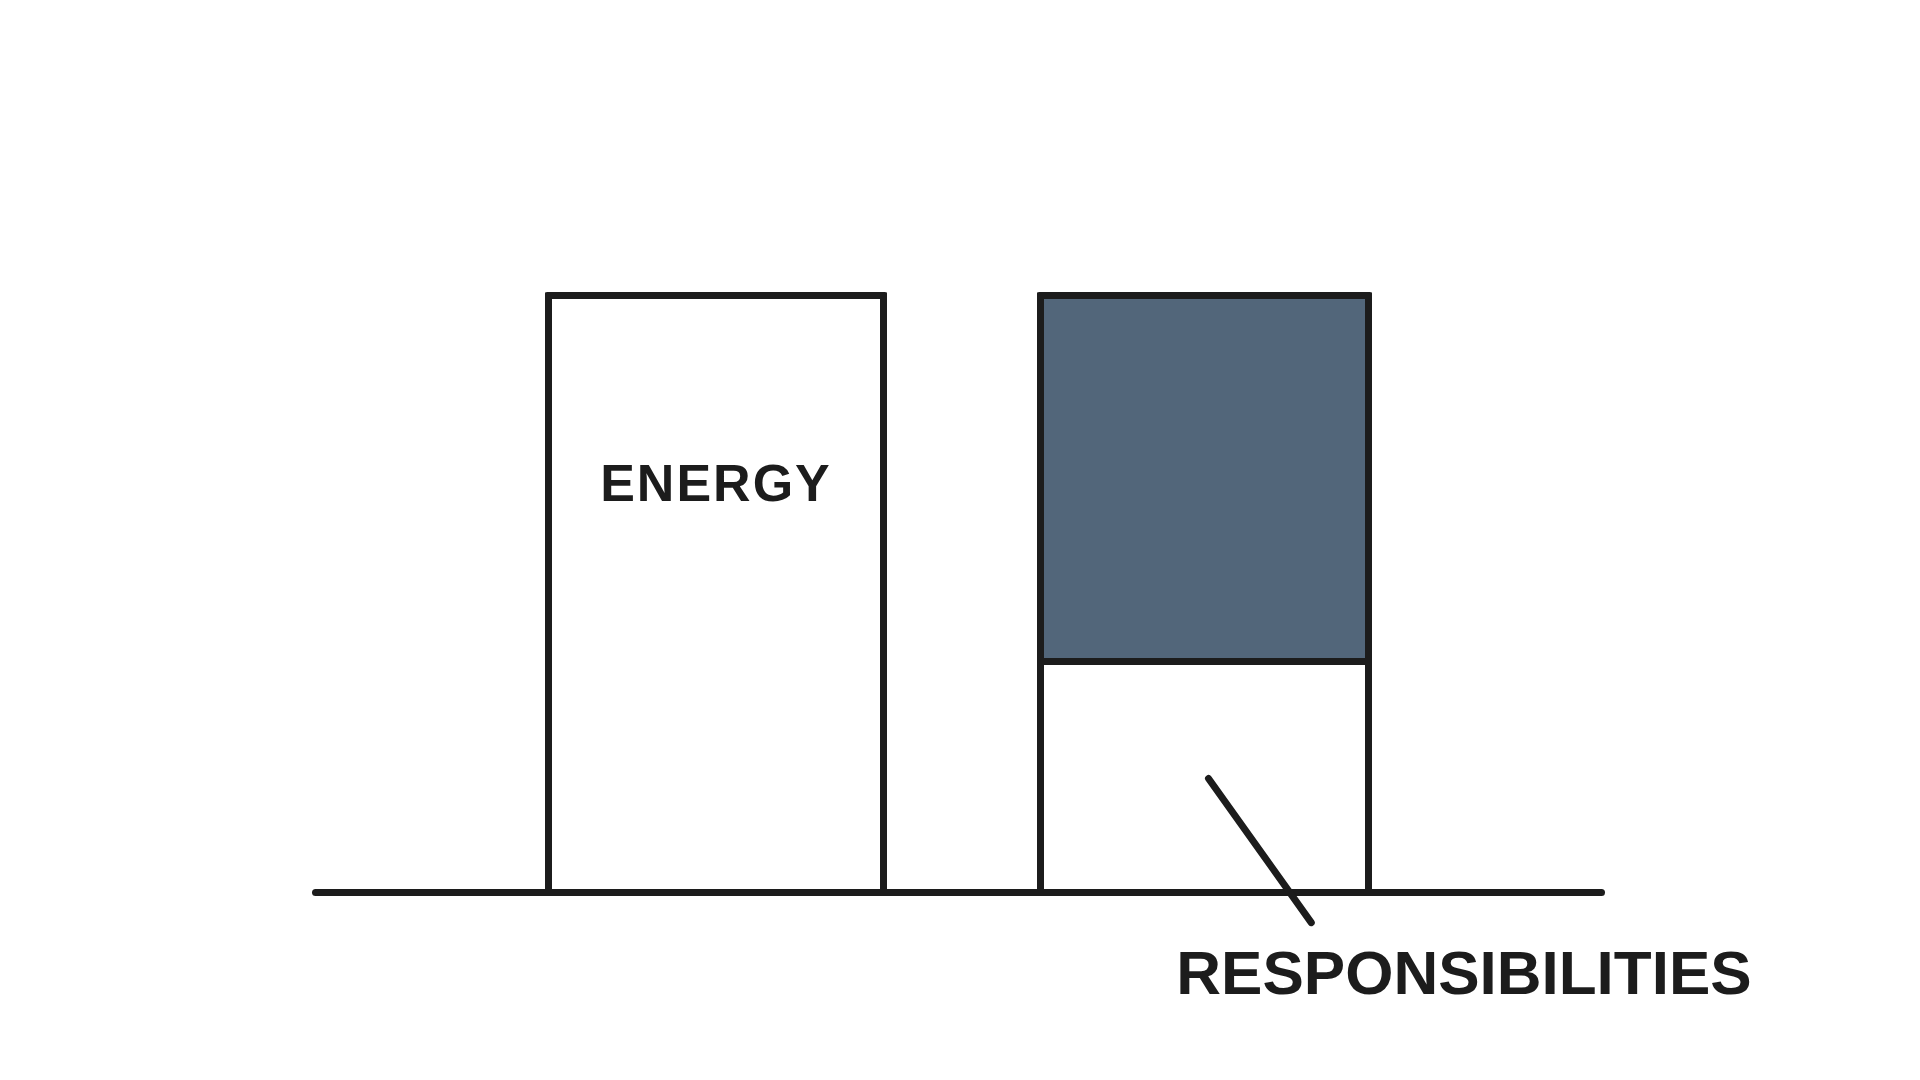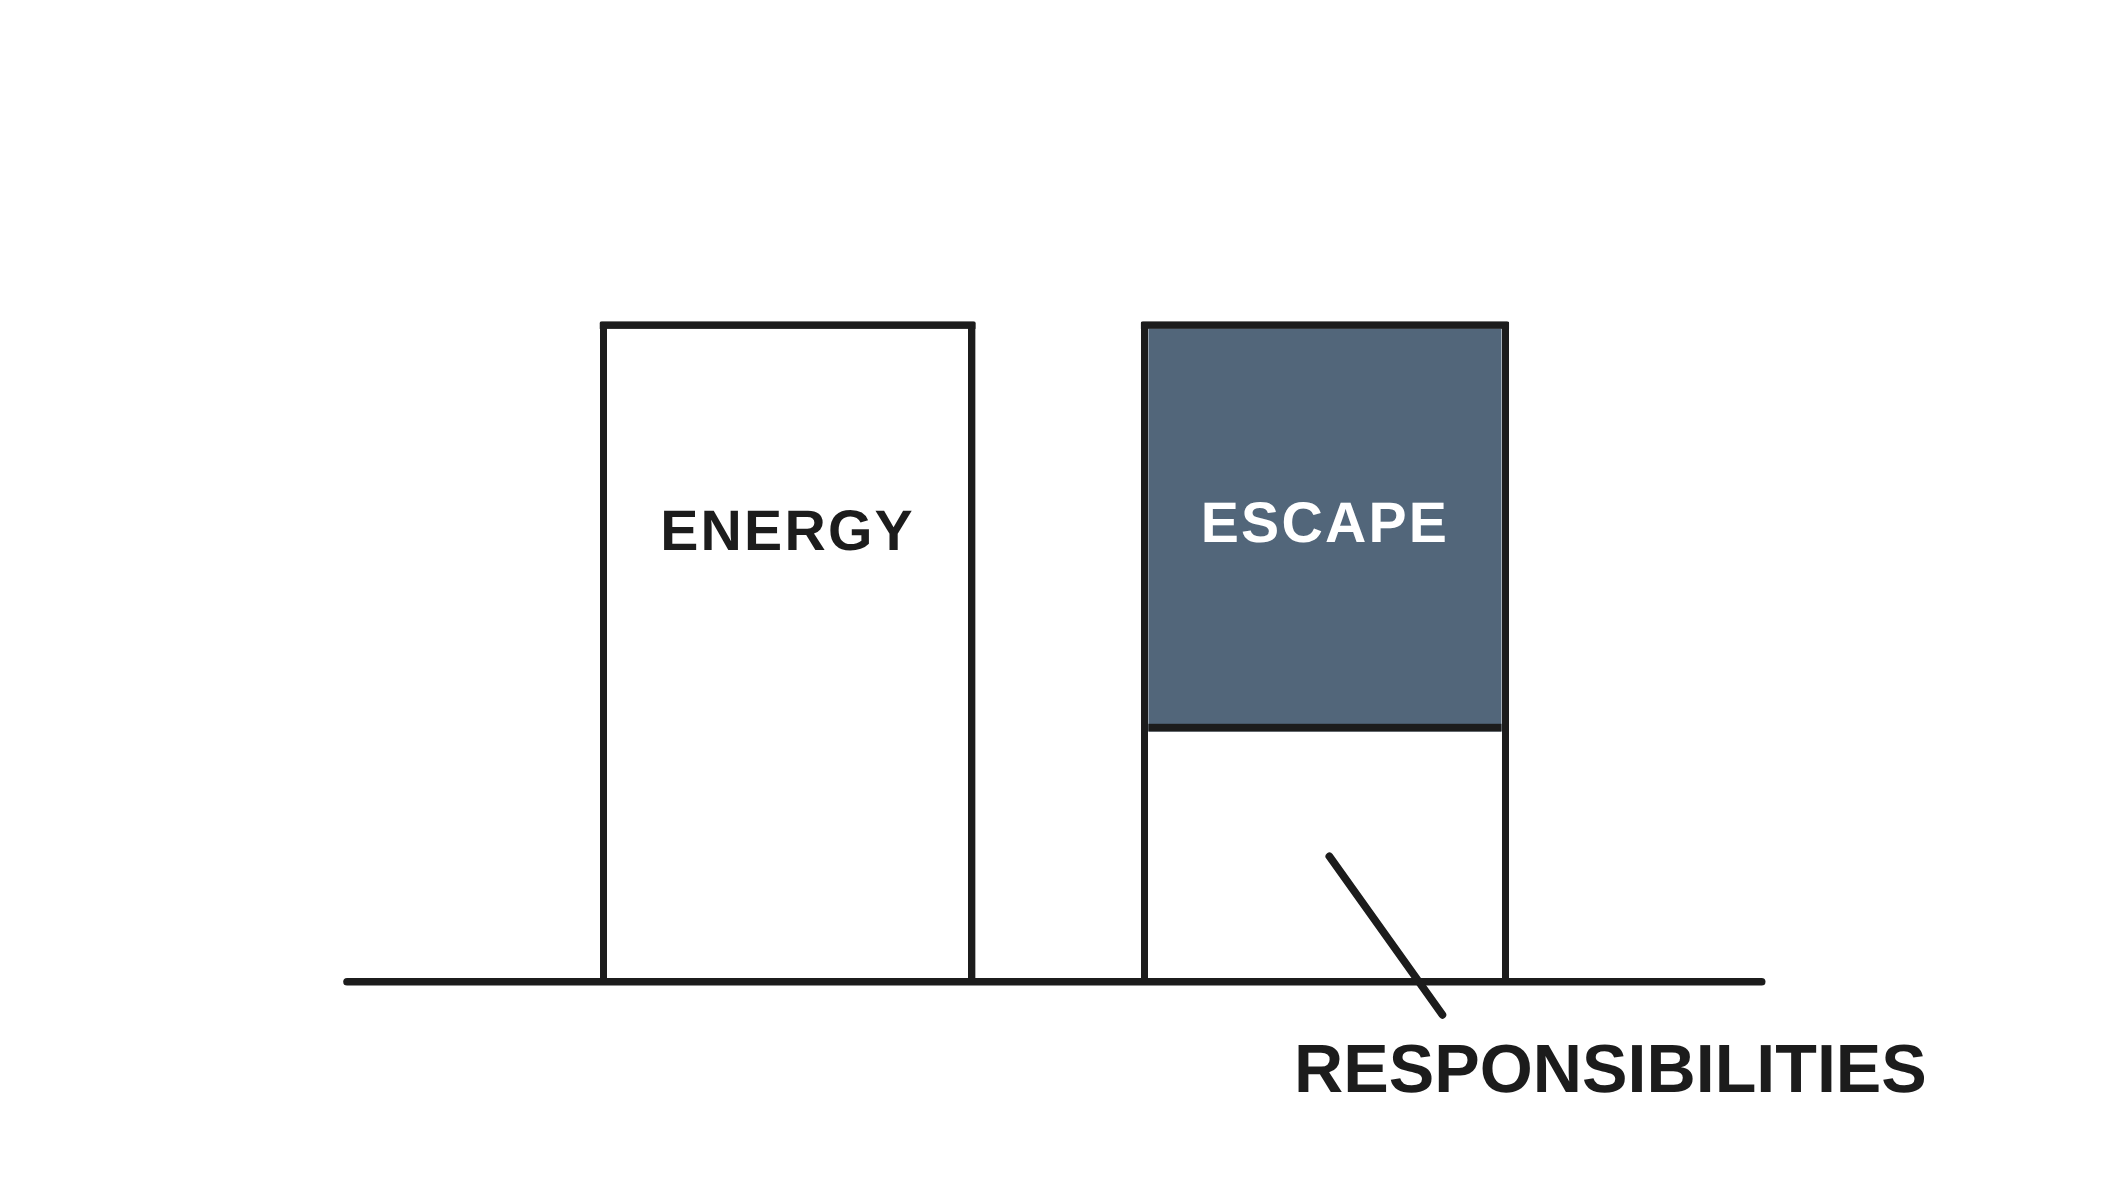--- a/index.html
+++ b/index.html
@@ -93,21 +93,20 @@
 
 <div class="canvas">
 
   <div class="bar bar-energy">
     <div class="bar-label">ENERGY</div>
   </div>
 
   <div class="bar bar-escape">
     <div class="segment-filled"></div>
     <div class="segment-empty"></div>
-    <div class="bar-label on-fill">ESCAPE</div>
   </div>
 
   <div class="baseline"></div>
 
   <div class="pointer-line"></div>
 
   <div class="annotation-label">RESPONSIBILITIES</div>
 
 </div>
 

